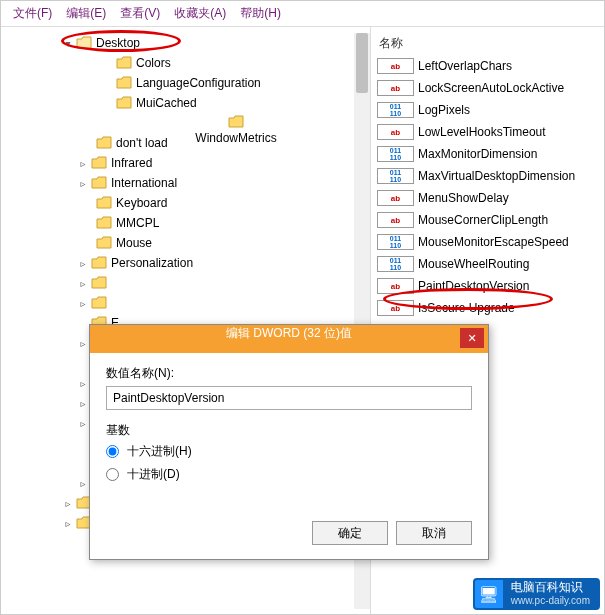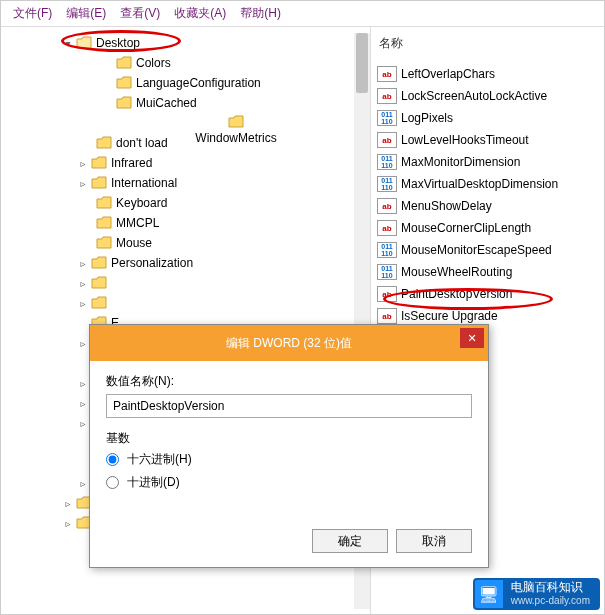--- a/index.html
+++ b/index.html
@@ -9,28 +9,28 @@
 .main{display:flex;height:calc(100% - 24px);border-top:1px solid #ddd}
 .tree{width:370px;overflow:auto;padding:6px 0 6px 6px;border-right:1px solid #ddd;position:relative}
 .scrollbar{position:absolute;right:0;top:6px;bottom:6px;width:16px;background:#f0f0f0}
 .thumb{position:absolute;top:0;left:2px;right:2px;height:60px;background:#c0c0c0;border-radius:2px}
 .treeitem{display:flex;align-items:center;height:20px;gap:2px;white-space:nowrap}
 .exp{width:12px;text-align:center;color:#666;font-size:10px}
 .folder{width:16px;height:14px;display:inline-block}
 .folder svg{display:block}
 .lbl{padding:0 2px}
 .list{flex:1;padding:6px 4px;overflow:hidden}
-.listhdr{color:#333;padding:2px 4px;margin-bottom:9px}
+.listhdr{color:#333;padding:2px 4px;margin-bottom:1px}
 .listitem{display:flex;align-items:center;height:22px;gap:4px;padding:0 2px}
-.ic{width:20px;height:16px;border:1px solid #999;display:flex;align-items:center;justify-content:center;font-size:8px;font-weight:bold;background:#fff}
+.ic{width:37px;height:16px;border:1px solid #999;display:flex;align-items:center;justify-content:center;font-size:8px;font-weight:bold;background:#fff}
 .ic-ab{color:#c00}
 .ic-num{color:#06c;font-size:7px}
 .circle-red{position:absolute;border:3px solid #d00;border-radius:50%;pointer-events:none;z-index:5}
 .dlg{position:absolute;left:88px;top:323px;width:400px;background:#fff;border:1px solid #888;box-shadow:2px 2px 8px rgba(0,0,0,.3);z-index:10}
-.dlg-title{background:#f5a030;color:#fff;display:flex;align-items:center;justify-content:center;height:36px;position:relative;font-size:13px}
+.dlg-title{background:#f5a030;color:#fff;display:flex;justify-content:center;height:28px;position:relative;font-size:13px}
 .dlg-close{position:absolute;right:4px;top:3px;width:24px;height:20px;background:#c9302c;color:#fff;display:flex;align-items:center;justify-content:center;font-size:11px}
 .dlg-body{padding:12px 16px 14px;background:#fff}
 .field-lbl{margin-bottom:4px}
 .field-input{width:100%;padding:4px 6px;border:1px solid #aaa;margin-bottom:12px;font-size:12px}
 .row{display:flex;gap:24px}
 .col{flex:1}
 .radio-grp{margin-top:4px}
 .radio-item{display:flex;align-items:center;gap:8px;margin-bottom:6px}
 .radio-item input{margin:0}
 .btnrow{display:flex;justify-content:flex-end;gap:8px;margin-top:32px}

